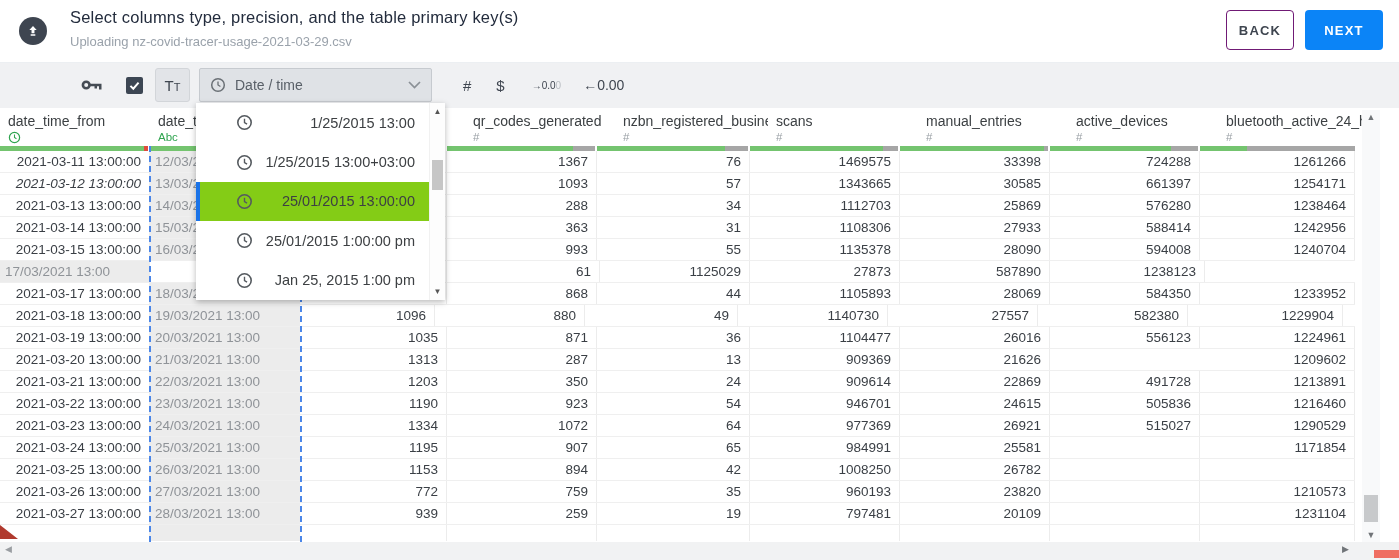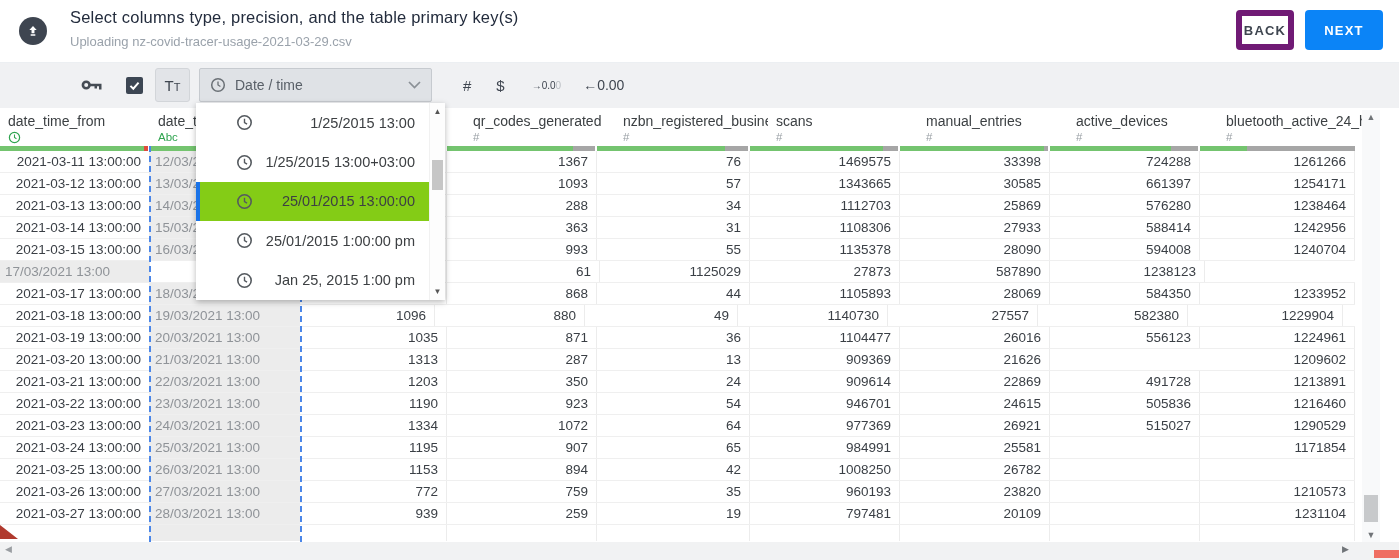--- a/index.html
+++ b/index.html
@@ -8,21 +8,21 @@
 
   
   .top-header{position:absolute;left:0;top:0;width:1399px;height:62px;background:#fff;
               border-bottom:1px solid #eceff2;z-index:30;}
   .upload-badge{position:absolute;left:19px;top:17px;width:28px;height:28px;border-radius:50%;
                 background:#3e4550;display:flex;align-items:center;justify-content:center;}
   .page-title{position:absolute;left:70px;top:8px;font-size:16.5px;color:#232c3d;letter-spacing:.2px;}
   .page-subtitle{position:absolute;left:70px;top:34px;font-size:13px;color:#9aa2ab;}
   .btn{position:absolute;top:10px;height:40px;border-radius:4px;font-size:13px;letter-spacing:1.2px;
        display:flex;align-items:center;justify-content:center;font-weight:bold;cursor:pointer;box-sizing:border-box;}
-  .btn-back{right:105px;width:58px;background:#fff;border:6px solid #701a75;color:#3f4650;}
+  .btn-back{right:105px;width:68px;background:#fff;border:1px solid #701a75;color:#3f4650;}
   .btn-next{right:16px;width:78px;background:#0b84f7;border:none;color:#fff;}
 
   
   .toolbar{position:absolute;left:0;top:62px;width:1399px;height:46px;background:#f0f1f3;
            display:flex;align-items:center;z-index:10;}
   .tb-key{margin-left:80px;width:24px;height:24px;display:flex;align-items:center;}
   .tb-check{margin-left:22px;width:17px;height:17px;background:#3c4653;border-radius:2px;
             display:flex;align-items:center;justify-content:center;cursor:pointer;}
   .tb-tt{margin-left:12px;width:35px;height:34px;background:#e2e4e8;border:1px solid #d2d5d9;border-radius:3px;
          display:flex;align-items:center;justify-content:center;font-size:15px;font-variant:small-caps;
@@ -224,21 +224,21 @@
         <div class="td al selcol" style="width: 150px;">12/03/2021 13:00</div>
         <div class="td ar" style="width: 147px;"></div>
         <div class="td ar" style="width: 150px;">1367</div>
         <div class="td ar" style="width: 153px;">76</div>
         <div class="td ar" style="width: 150px;">1469575</div>
         <div class="td ar" style="width: 150px;">33398</div>
         <div class="td ar" style="width: 150px;">724288</div>
         <div class="td ar" style="width: 155px;">1261266</div>
       </div>
       <div class="tr">
-        <div class="td ar" style="width: 150px;">2021-03-12 13:00:00</div>
+        <div class="td ar" style="width: 150px; font-style: italic;">2021-03-12 13:00:00</div>
         <div class="td al selcol" style="width: 150px;">13/03/2021 13:00</div>
         <div class="td ar" style="width: 147px;"></div>
         <div class="td ar" style="width: 150px;">1093</div>
         <div class="td ar" style="width: 153px;">57</div>
         <div class="td ar" style="width: 150px;">1343665</div>
         <div class="td ar" style="width: 150px;">30585</div>
         <div class="td ar" style="width: 150px;">661397</div>
         <div class="td ar" style="width: 155px;">1254171</div>
       </div>
       <div class="tr">

